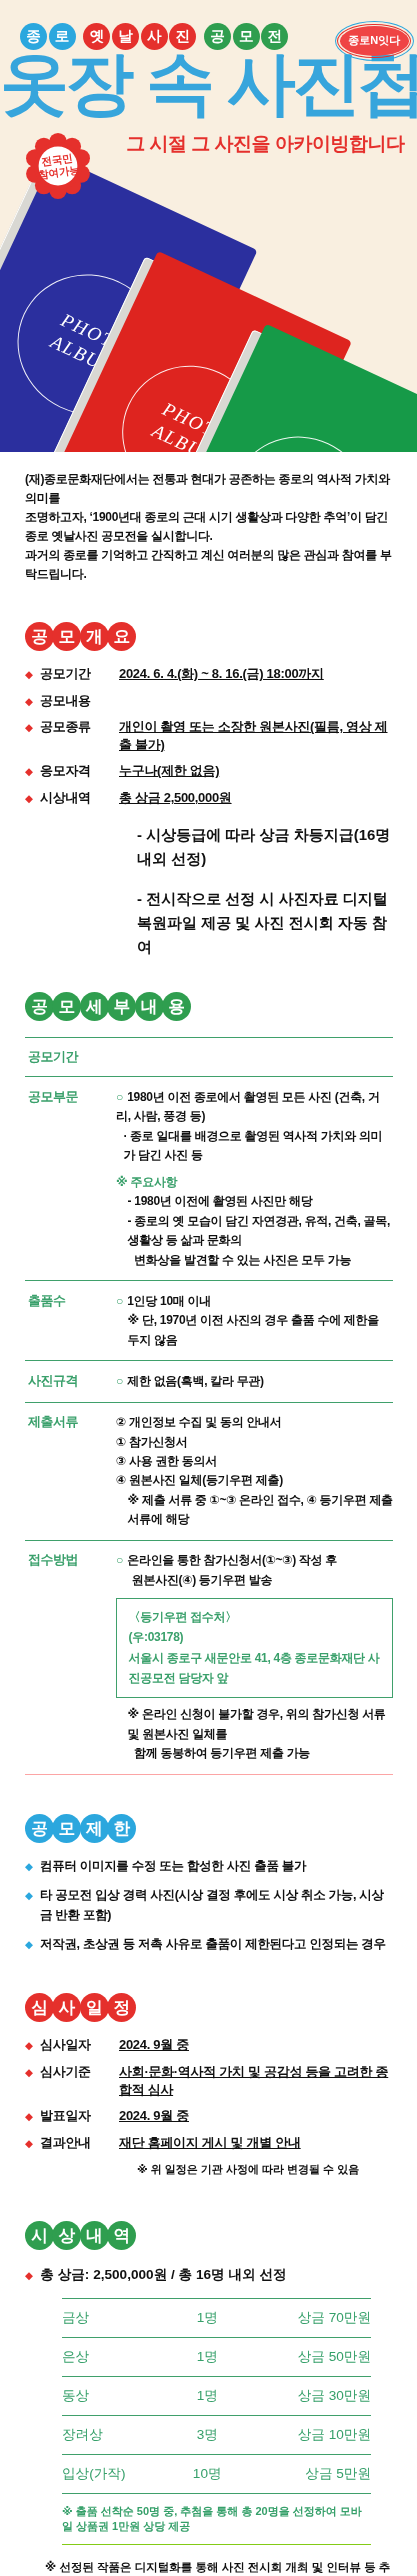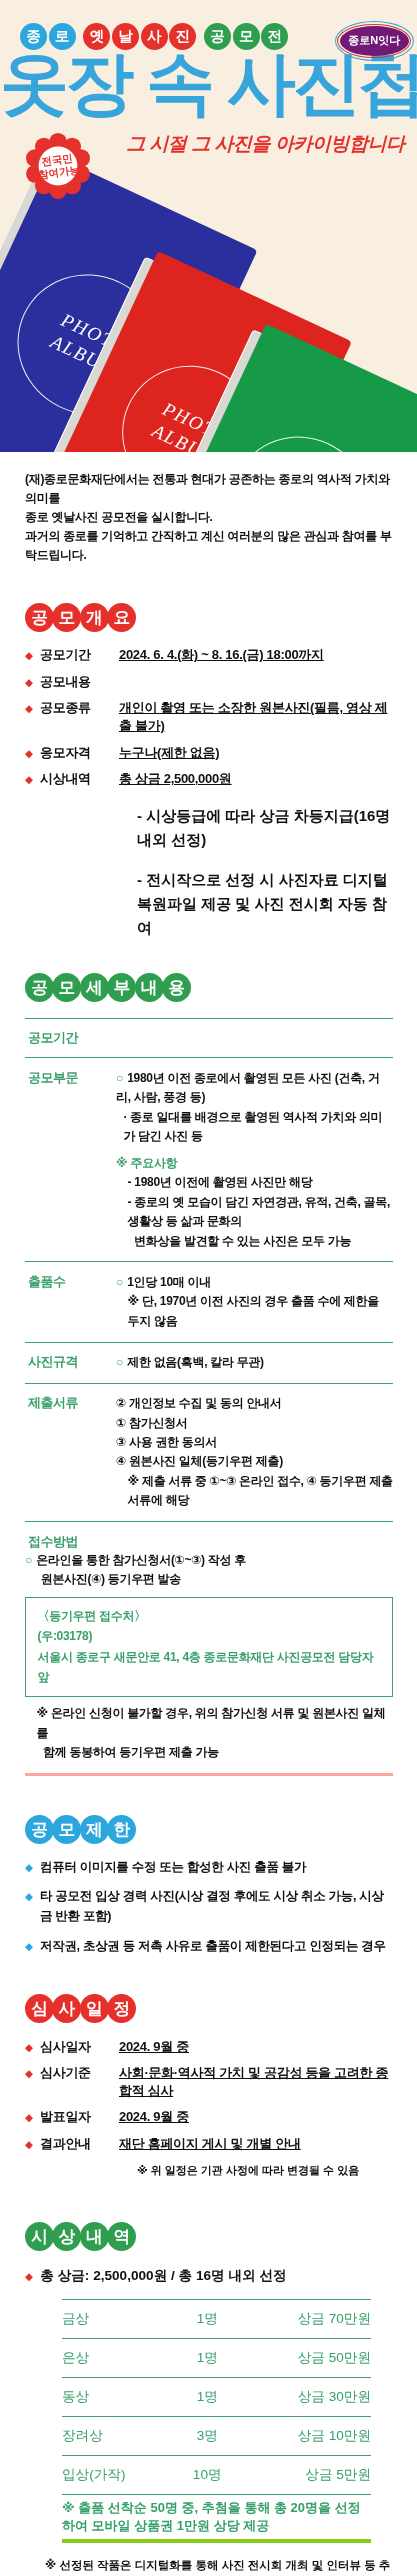--- a/index.html
+++ b/index.html
@@ -10,27 +10,27 @@
   .hero{position:relative;width:418px;height:452px;background:#f9efe0;overflow:hidden;}
   .badge-row{position:absolute;top:23px;left:20px;display:flex;z-index:3;}
   .badge-group{display:flex;margin-right:6.3px;}
   .letter-circle{width:27px;height:27px;border-radius:50%;color:#fff;font-weight:800;font-size:14.6px;
     display:flex;align-items:center;justify-content:center;margin-right:1.6px;}
   .c-blue{background:#2ba7de;} .c-red{background:#e5302c;} .c-green{background:#2f9e4f;}
 
   .corner-badge{position:absolute;top:21px;right:4.2px;z-index:3;}
   .eo{border:1px solid #2ba7de;border-radius:50%;padding:1.6px;}
   .er{border:1px solid #e5302c;border-radius:50%;padding:1.6px;}
-  .ef{background:#701a75;border-radius:50%;color:#fff;font-weight:800;font-size:11px;
+  .ef{background:#ef4444;border-radius:50%;color:#fff;font-weight:800;font-size:11px;
      padding:7.3px 8.4px;white-space:nowrap;}
 
   .hero-title{position:absolute;top:48px;left:0;width:100%;text-align:center;z-index:2;
     font-size:69px;font-weight:900;color:#37a5dc;letter-spacing:-3.7px;line-height:1.05;white-space:nowrap;}
   .hero-subtitle{position:absolute;top:131px;right:13.6px;z-index:2;
-    font-size:19px;font-weight:800;color:#e5302c;letter-spacing:-0.5px;font-style:italic;}
+    font-size:19px;font-weight:800;color:#e5302c;letter-spacing:-0.5px;}
 
   .flower-badge{position:absolute;top:133px;left:25px;width:66px;height:66px;z-index:4;}
   .flower-badge svg{display:block;}
 
   .books{position:absolute;inset:0;z-index:1;}
   .book{position:absolute;transform:rotate(25deg);}
   .book .pages{position:absolute;inset:0;background:#d9d8d3;border-radius:4.2px;
     transform:translate(-9.4px,10.4px);box-shadow:0 0 0 1px #ffffff inset;}
   .book .cover{position:absolute;inset:0;border-radius:4.2px;display:flex;align-items:center;justify-content:center;}
   .bk-blue .cover{background:#2b2f9e;} .bk-red .cover{background:#de241f;} .bk-green .cover{background:#169a48;}
@@ -51,21 +51,21 @@
   .ov-item{display:flex;align-items:baseline;margin:8.4px 0;font-size:13px;font-weight:700;letter-spacing:-0.3px;}
   .dia{font-size:10.4px;margin-right:7.3px;}
   .dia-red{color:#e5302c;} .dia-blue{color:#2ba7de;}
   .ov-label{width:79px;flex:none;}
   .ov-text{flex:1;text-decoration:underline;}
   .ov-sub{margin:16px 0 0 112px;font-size:15px;font-weight:600;line-height:1.6;}
 
   .m-details{margin-top:33px;}
   .dt{margin:15.7px 25px 0;}
   .dt-row{display:flex;border-top:1px solid #3fa06b;padding:10.4px 0;}
-  .dt-row:last-child{border-bottom:3px solid #fca5a5;flex-direction:column;}
+  .dt-row:last-child{border-bottom:1px solid #fca5a5;}
   .dt-label{width:88px;flex:none;color:#3aa06b;font-weight:800;font-size:13px;padding-left:3.1px;letter-spacing:-0.5px;}
   .dt-body{flex:1;font-size:12px;font-weight:700;line-height:1.62;letter-spacing:-0.3px;}
   .mark{color:#3aa06b;font-weight:700;margin-right:4.2px;}
   .ind{padding-left:15.7px;}
   .gnote{color:#3aa06b;}
   .dotline{padding-left:7.3px;}
   .dashline{padding-left:11.5px;}
   .dashwrap{padding-left:18px;}
   .postbox{border:1px solid #3fa06b;color:#3aa06b;font-size:12px;font-weight:700;
     padding:8.4px 11.5px;margin:7.3px 0 7.3px 0;line-height:1.7;}
@@ -75,22 +75,22 @@
   .b-item{display:flex;align-items:baseline;margin:10.4px 0;font-size:12.5px;font-weight:700;line-height:1.55;letter-spacing:-0.3px;}
 
   .m-schedule{margin-top:38px;}
   .sch-note{margin:10.4px 0 0 112px;font-size:11px;font-weight:600;}
 
   .m-awards{margin-top:44px;}
   .aw-total{display:flex;align-items:baseline;margin:15.7px 25px 0;font-size:13.6px;font-weight:800;}
   .aw{margin:14.6px 47px 0 62px;}
   .aw-row{display:flex;border-top:1px solid #3fa06b;padding:10px 0;color:#36a06a;font-size:13.6px;font-weight:400;}
   .aw-c1{width:32%;} .aw-c2{width:30%;text-align:center;} .aw-c3{flex:1;text-align:right;}
-  .aw-note-row{border-top:1px solid #3fa06b;border-bottom:4px solid #84cc16;color:#36a06a;
-    font-size:13px;font-weight:700;padding:4px 0;text-align:left;}
+  .aw-note-row{border-top:1px solid #3fa06b;border-bottom:1px solid #84cc16;color:#36a06a;
+    font-size:11px;font-weight:700;padding:10px 0;text-align:left;}
   .aw-black-notes{margin:11.5px 25px 0 45px;font-size:11.5px;font-weight:700;line-height:1.8;}
 </style>
 </head>
 <body>
 
 <div class="page">
 
   <div class="hero">
 
     <div class="badge-row">
@@ -169,20 +169,21 @@
             
             
           </div>
         </div>
       </div>
     </div>
   </div>
 
   <div class="intro">
     <div>(재)종로문화재단에서는 전통과 현대가 공존하는 종로의 역사적 가치와 의미를</div>
+    <div>조명하고자, ‘1900년대 종로의 근대 시기 생활상과 다양한 추억’이 담긴</div>
     <div>종로 옛날사진 공모전을 실시합니다.</div>
     <div>과거의 종로를 기억하고 간직하고 계신 여러분의 많은 관심과 참여를 부탁드립니다.</div>
   </div>
 
   <div class="section-head m-overview">
     <span class="hc c-red">공</span>
     <span class="hc c-red">모</span>
     <span class="hc c-red">개</span>
     <span class="hc c-red">요</span>
   </div>

